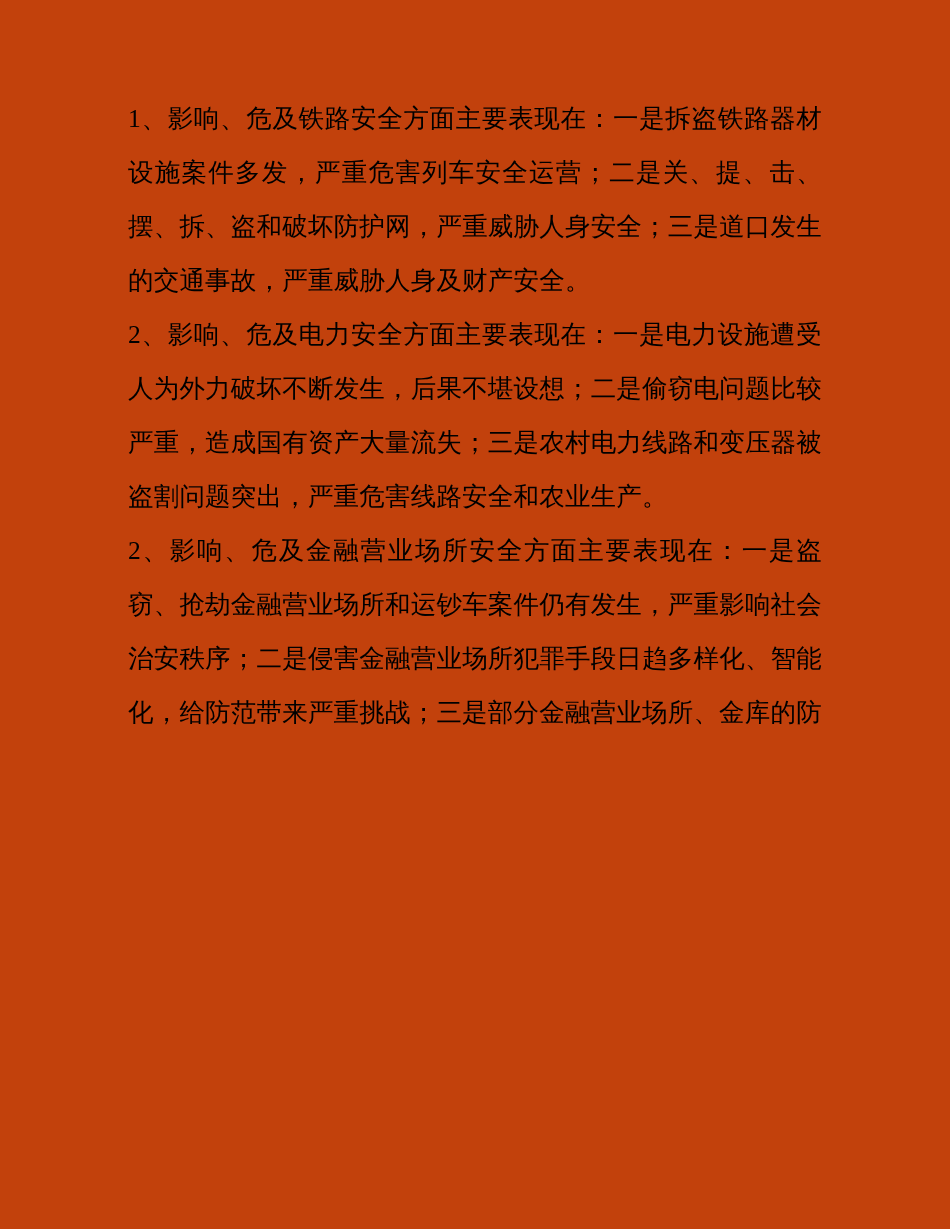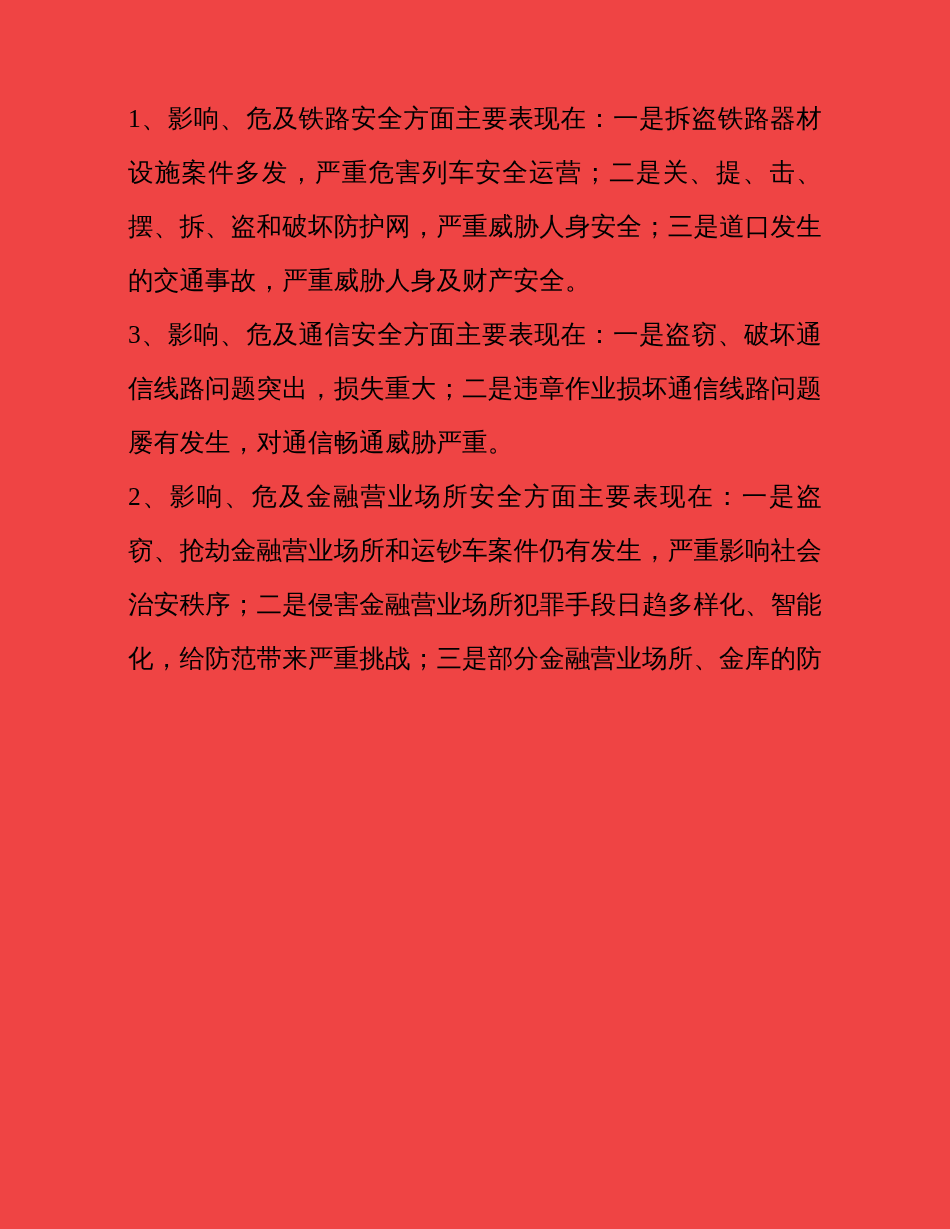--- a/index.html
+++ b/index.html
@@ -12,21 +12,21 @@
     background: #ffffff;
     font-family: "Liberation Serif", "DejaVu Serif", serif;
     color: #000000;
     overflow: hidden;
   }
   .page {
     box-sizing: border-box;
     width: 950px;
     height: 1229px;
     padding: 92px 128px 40px 128px;
-    background: #ef4444;
+    background: #c2410c;
   }
   .doc-body {
     display: block;
   }
   .para {
     font-size: 25.5px;
     line-height: 54px;
     text-align: justify;
     text-justify: inter-ideograph;
     text-indent: 0;
@@ -34,16 +34,16 @@
     letter-spacing: 0.2px;
     word-break: break-all;
   }
 </style>
 </head>
 <body>
 
 <div class="page">
   <div class="doc-body">
     <p class="para">1、影响、危及铁路安全方面主要表现在：一是拆盗铁路器材设施案件多发，严重危害列车安全运营；二是关、提、击、摆、拆、盗和破坏防护网，严重威胁人身安全；三是道口发生的交通事故，严重威胁人身及财产安全。</p>
-    <p class="para">3、影响、危及通信安全方面主要表现在：一是盗窃、破坏通信线路问题突出，损失重大；二是违章作业损坏通信线路问题屡有发生，对通信畅通威胁严重。</p>
+    <p class="para">2、影响、危及电力安全方面主要表现在：一是电力设施遭受人为外力破坏不断发生，后果不堪设想；二是偷窃电问题比较严重，造成国有资产大量流失；三是农村电力线路和变压器被盗割问题突出，严重危害线路安全和农业生产。</p>
     <p class="para">2、影响、危及金融营业场所安全方面主要表现在：一是盗窃、抢劫金融营业场所和运钞车案件仍有发生，严重影响社会治安秩序；二是侵害金融营业场所犯罪手段日趋多样化、智能化，给防范带来严重挑战；三是部分金融营业场所、金库的防</p>
   </div>
 </div>
 
 </body></html>

